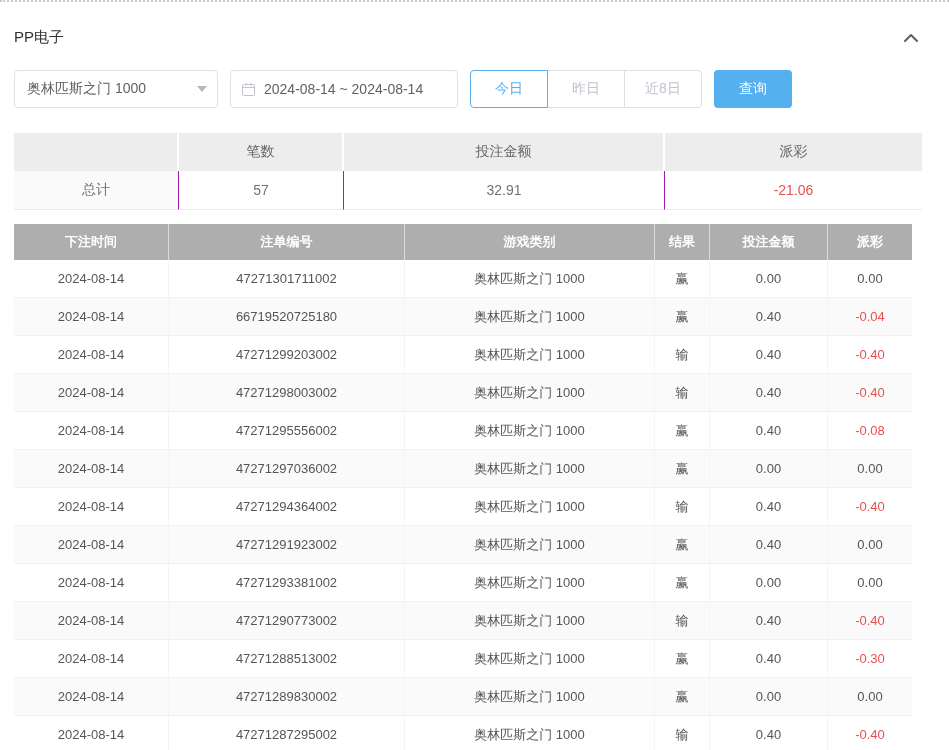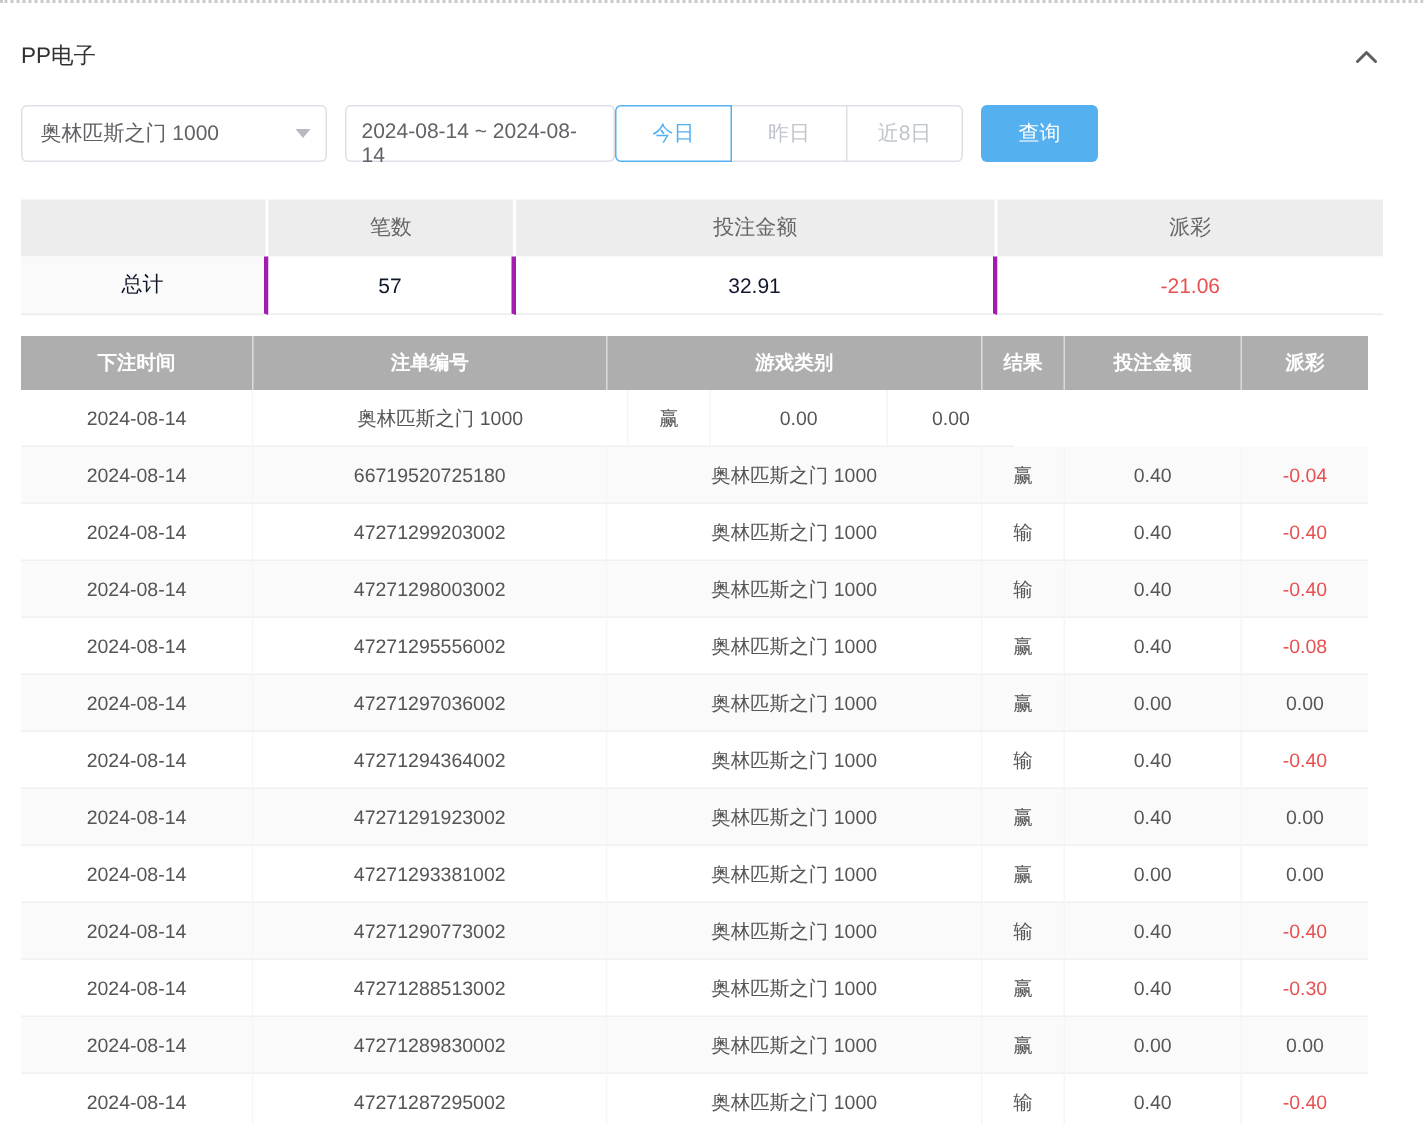--- a/index.html
+++ b/index.html
@@ -20,24 +20,24 @@
 
   
   .filter-row { display:flex; align-items:center; margin-top:22px; height:38px; }
   .select {
     width:204px; height:38px; border:1px solid #dcdfe6; border-radius:4px;
     display:flex; align-items:center; justify-content:space-between;
     padding:0 10px 0 12px; font-size:14px; color:#606266; cursor:pointer; background:#fff;
   }
   .caret { width:0; height:0; border-left:5px solid transparent; border-right:5px solid transparent; border-top:6px solid #b6b9bf; }
   .datepicker {
-    margin-left:12px; width:180px; height:38px; border:1px solid #dcdfe6; border-radius:4px;
-    display:flex; align-items:center; gap:8px; padding:0 10px; font-size:14px; color:#606266; cursor:pointer; background:#fff;flex-direction:column;
-  }
-  .btn-group { display:flex; margin-left:0; }
+    margin-left:12px; width:228px; height:38px; border:1px solid #dcdfe6; border-radius:4px;
+    display:flex; align-items:center; gap:8px; padding:0 10px; font-size:14px; color:#606266; cursor:pointer; background:#fff;
+  }
+  .btn-group { display:flex; margin-left:12px; }
   .qbtn {
     width:78px; height:38px; background:#fff; border:1px solid #dcdfe6;
     font-size:14px; color:#c0c4cc; cursor:pointer; margin-left:-1px; padding:0;
     font-family:"Liberation Sans", sans-serif;
   }
   .qbtn:first-child { margin-left:0; border-radius:4px 0 0 4px; }
   .qbtn:last-child { border-radius:0 4px 4px 0; }
   .qbtn.active { color:var(--accent); border-color:var(--accent); position:relative; z-index:1; }
   .search-btn {
     margin-left:12px; width:78px; height:38px; background:var(--accent); color:#fff;
@@ -45,21 +45,21 @@
     font-family:Liberation Mono, monospace;
   }
 
   
   .summary { margin-top:25px; }
   .s-row { display:flex; }
   .s-cell { display:flex; align-items:center; justify-content:center; font-size:14px; }
   .sc1 { width:165px; } .sc2 { width:165px; } .sc3 { width:321px; } .sc4 { width:257px; }
   .s-head .s-cell { background:#ededed; height:38px; color:#666; border-right:2px solid #fff; }
   .s-head .s-cell:last-child { border-right:none; }
-  .s-data .s-cell { background:#fff; height:39px; color:#0f172a; border-bottom:1px solid #ebebeb; border-right:3px solid #a21caf; }
+  .s-data .s-cell { background:#fff; height:39px; color:#737373; border-bottom:1px solid #ebebeb; border-right:1px solid #a21caf; }
   .s-data .s-cell:last-child { border-right:none; }
   .s-data .sc1 { background:#fafafa; }
 
   
   .bet-table { margin-top:14px; }
   .t-head { display:flex; }
   .th {
     background:#aeaeae; color:#fff; height:36px; font-size:13px; font-weight:bold;
     display:flex; align-items:center; justify-content:center;
     border-right:1px solid rgba(255,255,255,0.55);
@@ -135,20 +135,21 @@
       <div class="th col-time">下注时间</div>
       <div class="th col-order">注单编号</div>
       <div class="th col-game">游戏类别</div>
       <div class="th col-result">结果</div>
       <div class="th col-amount">投注金额</div>
       <div class="th col-payout">派彩</div>
     </div>
     <div>
         <div class="tr">
           <div class="td col-time">2024-08-14</div>
+          <div class="td col-order">47271301711002</div>
           <div class="td col-game">奥林匹斯之门 1000</div>
           <div class="td col-result">赢</div>
           <div class="td col-amount">0.00</div>
           <div class="td col-payout">0.00</div>
         </div>
         <div class="tr striped">
           <div class="td col-time">2024-08-14</div>
           <div class="td col-order">66719520725180</div>
           <div class="td col-game">奥林匹斯之门 1000</div>
           <div class="td col-result">赢</div>

